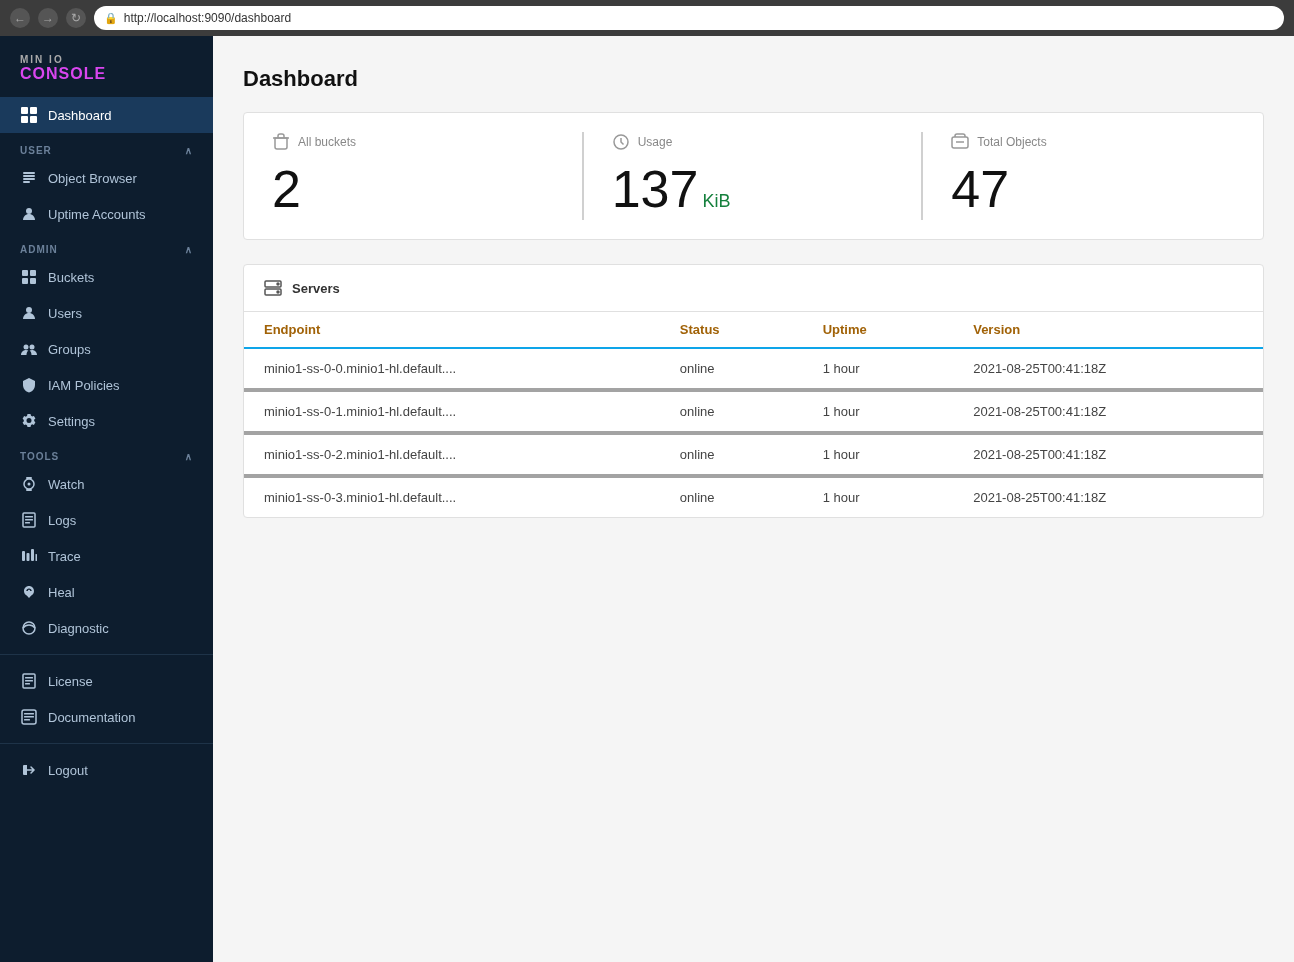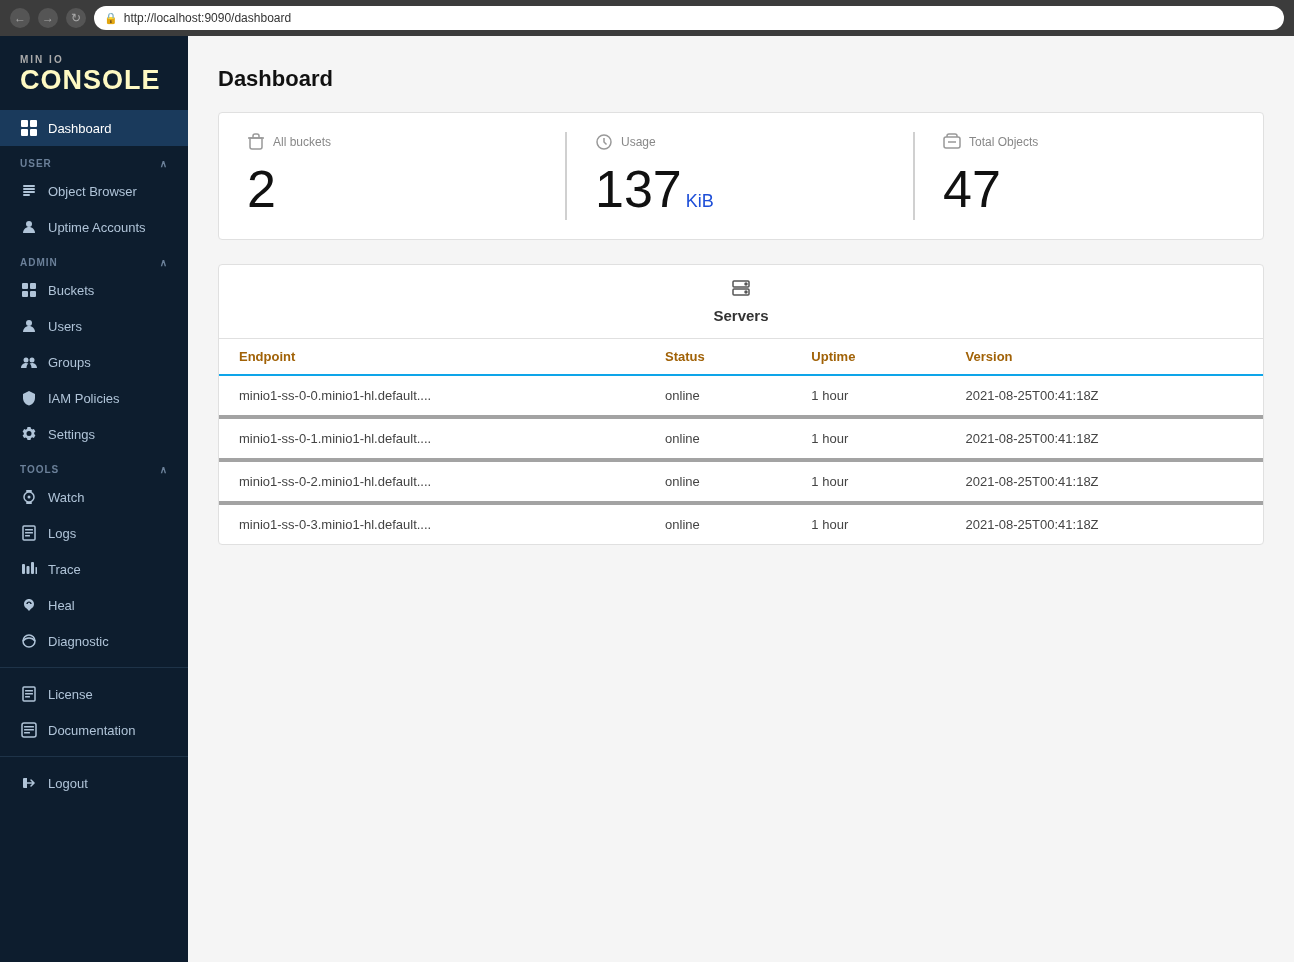--- a/index.html
+++ b/index.html
@@ -38,35 +38,35 @@
 
     
     .app {
       display: flex;
       flex: 1;
       overflow: hidden;
     }
 
     
     .sidebar {
-      width: 188px;
+      width: 213px;
       background: #0d1d2e;
       color: #fff;
       display: flex;
       flex-direction: column;
       flex-shrink: 0;
       overflow-y: auto;
     }
     .sidebar-logo {
       padding: 18px 20px 14px;
       display: flex;
       flex-direction: column;
     }
     .logo-minio { font-size: 10px; color: #aaa; letter-spacing: 2px; font-weight: 600; }
-    .logo-console { font-size: 27px; font-weight: 700; color: #fef9c3; letter-spacing: 1px; }
+    .logo-console { font-size: 16px; font-weight: 700; color: #d946ef; letter-spacing: 1px; }
 
     .sidebar-section-label {
       font-size: 10px;
       color: #6b8099;
       letter-spacing: 1px;
       font-weight: 700;
       padding: 12px 20px 4px;
       display: flex;
       justify-content: space-between;
       align-items: center;
@@ -136,40 +136,39 @@
     }
     .stat-value {
       font-size: 52px;
       font-weight: 300;
       color: #111;
       line-height: 1;
     }
     .stat-unit {
       font-size: 18px;
       font-weight: 400;
-      color: #1d4ed8;
+      color: #15803d;
       margin-left: 4px;
     }
 
     
     .servers-section {
       background: #fff;
       border: 1px solid #e0e0e0;
       border-radius: 4px;
     }
     .servers-header {
       display: flex;
       align-items: center;
       gap: 10px;
       padding: 14px 20px;
-      font-size: 15px;
+      font-size: 13px;
       font-weight: 600;
       color: #333;
       border-bottom: 1px solid #e0e0e0;
-      flex-direction: column;
     }
     .servers-table {
       width: 100%;
       border-collapse: collapse;
       font-size: 13px;
     }
     .servers-table th {
       text-align: left;
       padding: 10px 20px;
       color: #a16207;

